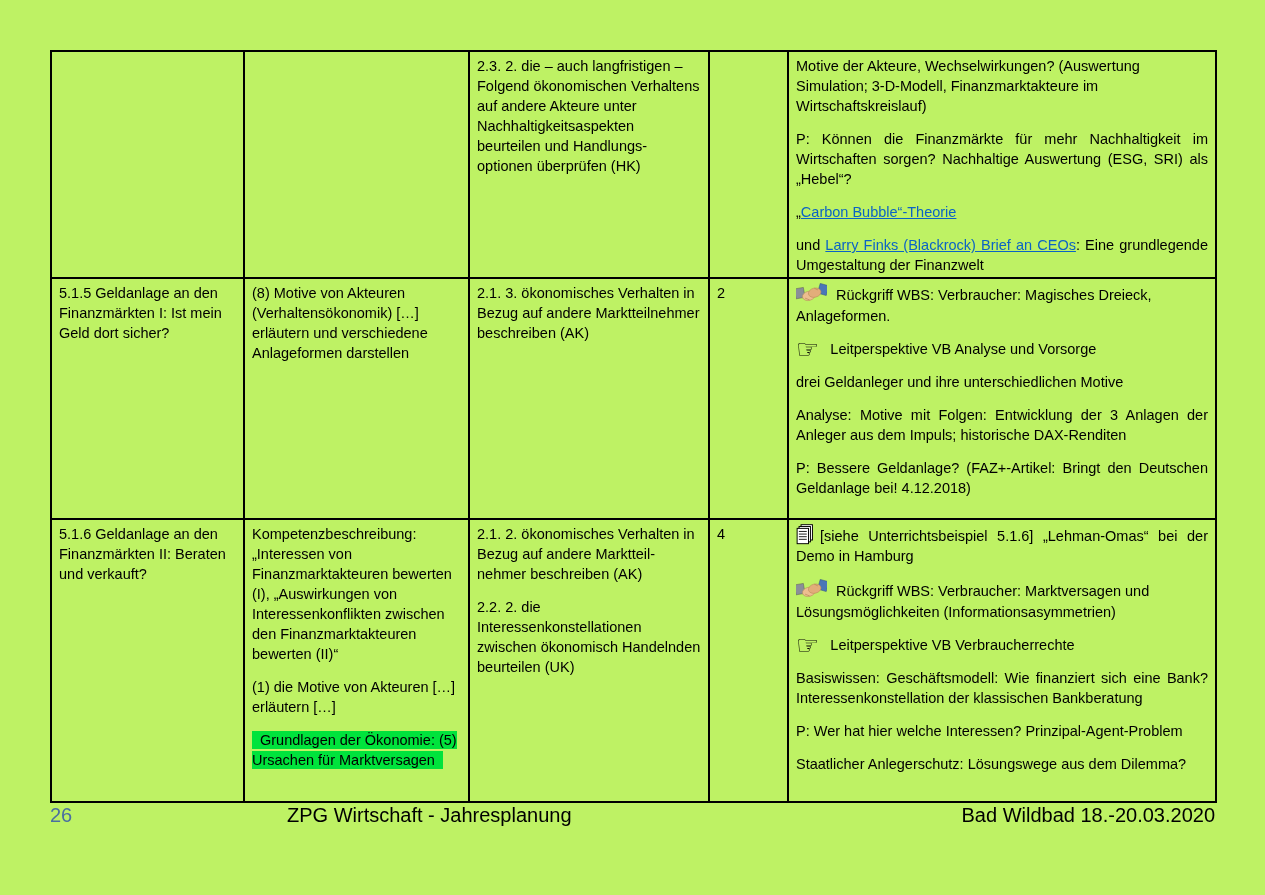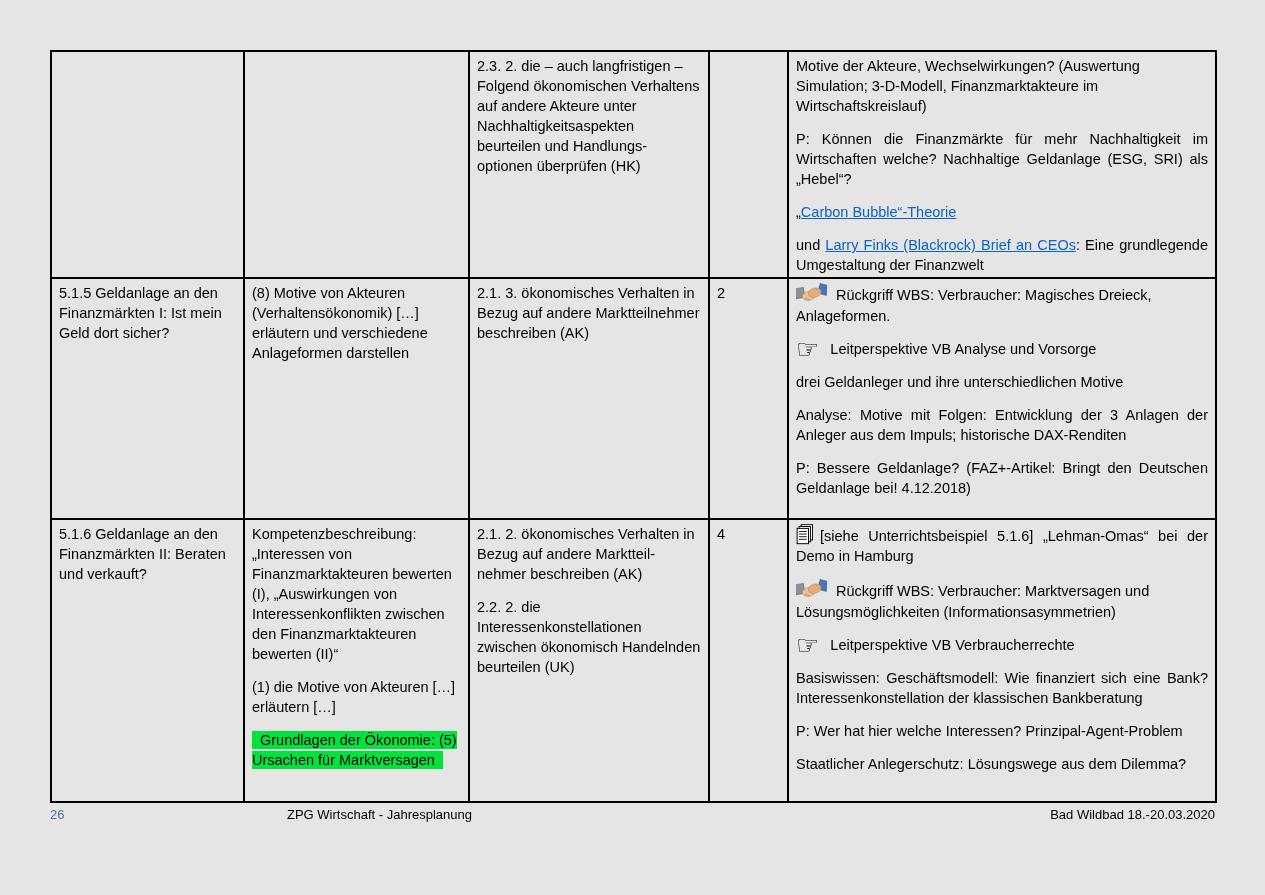--- a/index.html
+++ b/index.html
@@ -11,21 +11,21 @@
     width: 1265px;
     height: 895px;
     position: relative;
     font-family: "Liberation Sans", sans-serif;
     color: #000000;
     overflow: hidden;
   }
   .page {
     position: absolute;
     inset: 0;
-    background: #e5e5e5;
+    background: #bef264;
   }
   table.plan-table {
     position: absolute;
     left: 50px;
     top: 50px;
     width: 1165px;
     border-collapse: collapse;
     table-layout: fixed;
   }
   table.plan-table td {
@@ -78,21 +78,21 @@
     font-family: "DejaVu Sans", sans-serif;
     font-size: 26px;
     line-height: 18px;
     vertical-align: -4px;
     margin-right: 11px;
     display: inline-block;
   }
   
   .footer-item {
     position: absolute;
-    font-size: 13px;
+    font-size: 20px;
     line-height: 20px;
     white-space: nowrap;
   }
   .footer-pageno {
     left: 50px;
     top: 805px;
     color: #4A6FA0;
   }
   .footer-center {
     left: 287px;
@@ -123,21 +123,21 @@
 
       <tr class="row-1">
         <td class="c-topic"></td>
         <td class="c-competence"></td>
         <td class="c-standards">
           <p>2.3. 2. die – auch langfristigen – Folgend ökonomischen Verhaltens auf andere Akteure unter Nachhaltigkeitsaspekten beurteilen und Handlungs-optionen überprüfen (HK)</p>
         </td>
         <td class="c-hours"></td>
         <td class="c-notes">
           <p>Motive der Akteure, Wechselwirkungen? (Auswertung Simulation; 3-D-Modell, Finanzmarktakteure im Wirtschaftskreislauf)</p>
-          <p class="just">P: Können die Finanzmärkte für mehr Nachhaltigkeit im Wirtschaften welche? Nachhaltige Geldanlage (ESG, SRI) als „Hebel“?</p>
+          <p class="just">P: Können die Finanzmärkte für mehr Nachhaltigkeit im Wirtschaften sorgen? Nachhaltige Auswertung (ESG, SRI) als „Hebel“?</p>
           <p><span>„</span><a class="doc-link">Carbon Bubble“-Theorie</a></p>
           <p class="just"><span>und </span><a class="doc-link">Larry Finks (Blackrock) Brief an CEOs</a><span>: Eine grundlegende Umgestaltung der Finanzwelt</span></p>
         </td>
       </tr>
 
       <tr class="row-2">
         <td class="c-topic">
           <p>5.1.5 Geldanlage an den Finanzmärkten I: Ist mein Geld dort sicher?</p>
         </td>
         <td class="c-competence">

